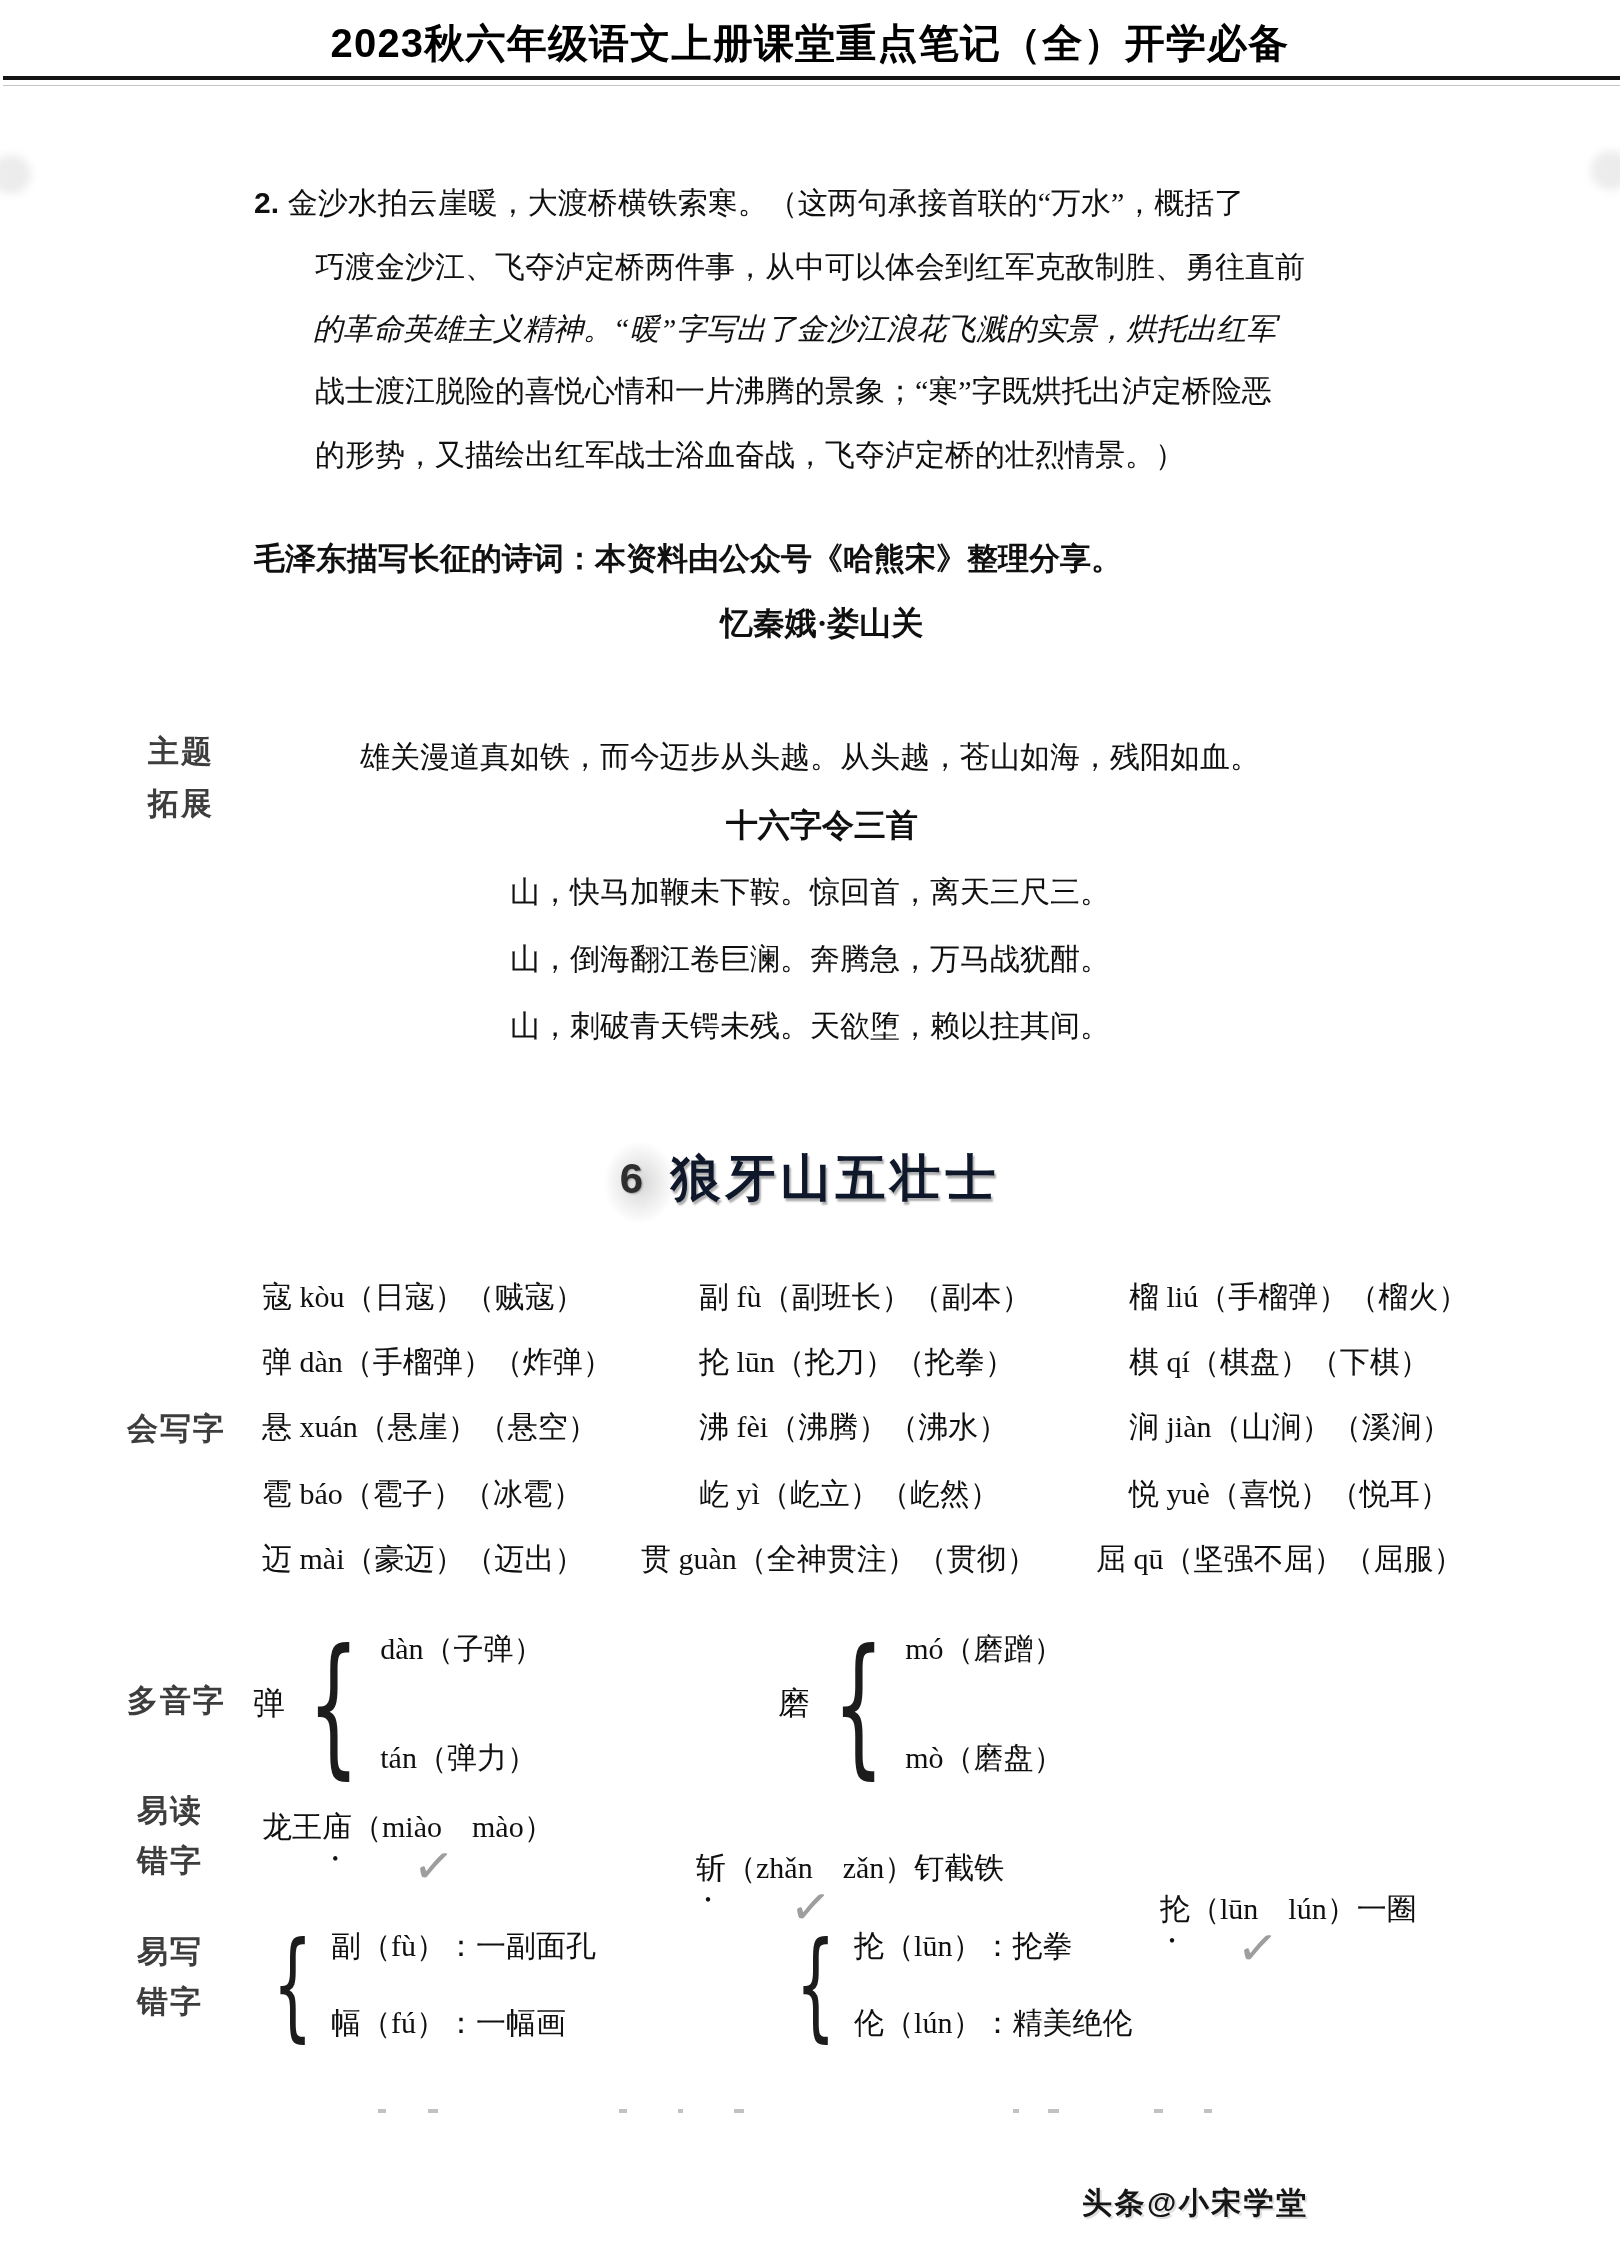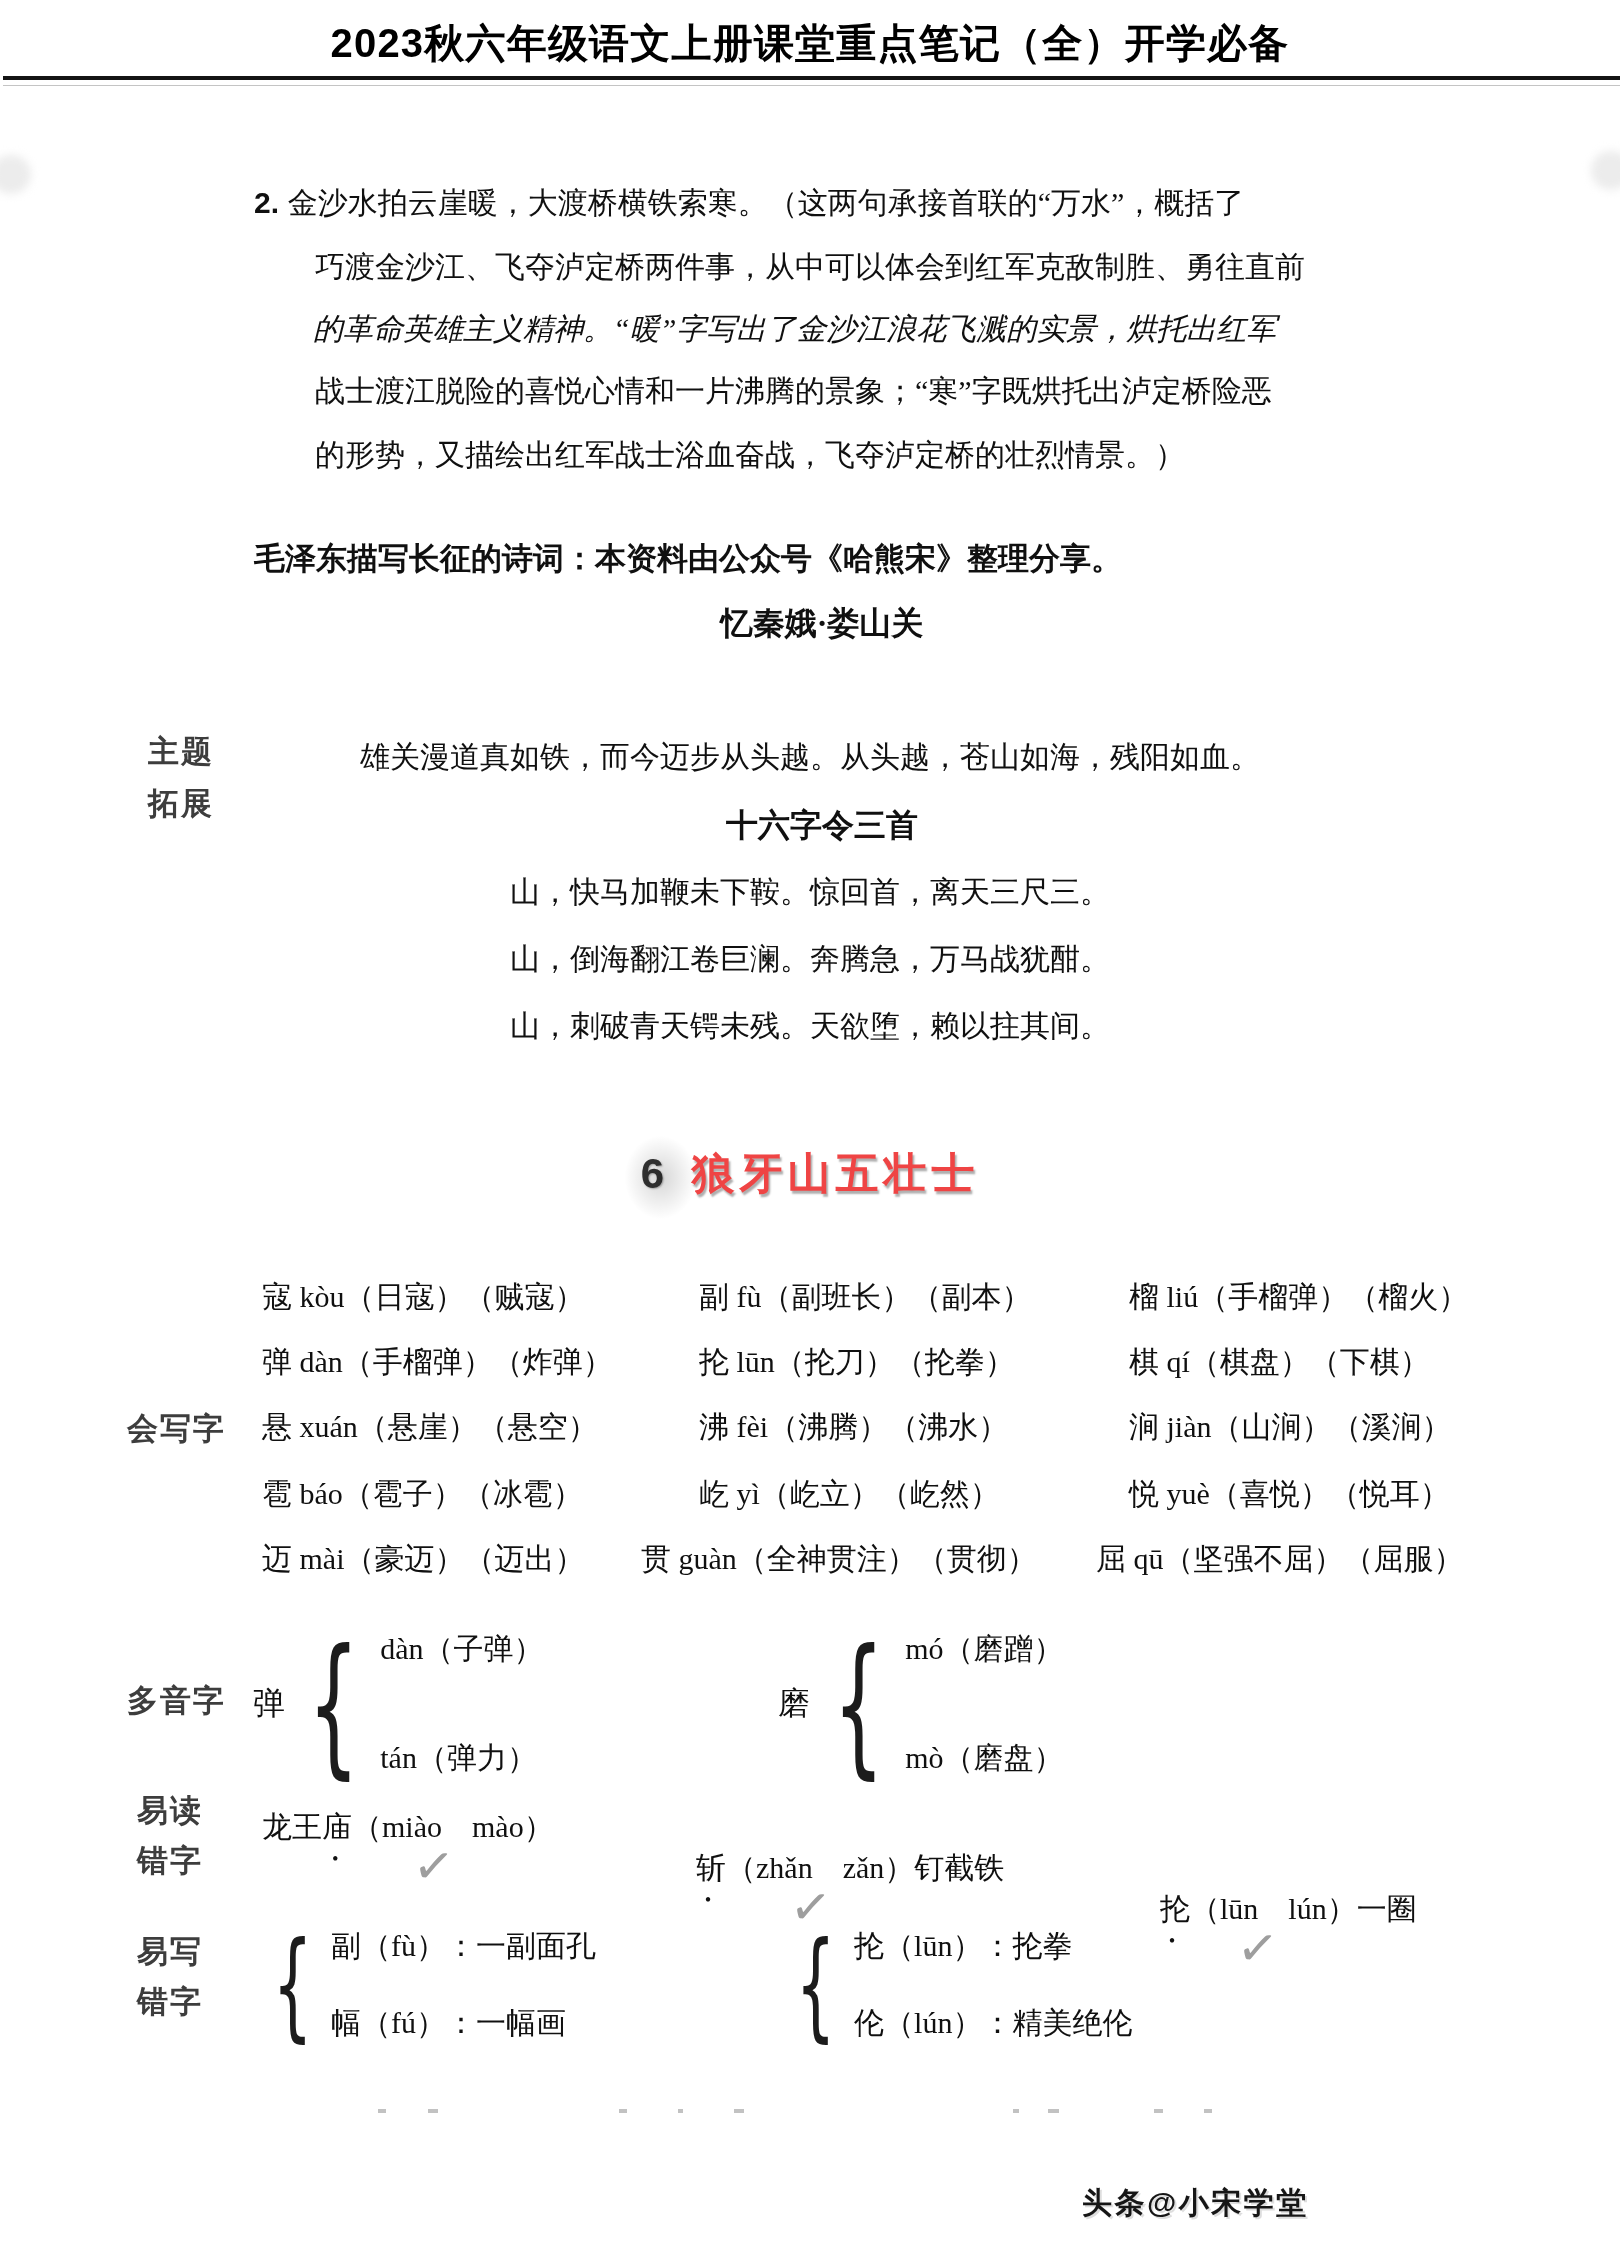--- a/index.html
+++ b/index.html
@@ -62,21 +62,21 @@
     font-size:42px;font-weight:800;color:#333;
     text-shadow:1.2px 1.2px 1.9px rgba(0,0,0,.3);
   }
   .lesson-num::before{
     content:'';
     position:absolute;left:-17.5px;top:-16px;
     width:75px;height:87px;
     background:radial-gradient(ellipse at center, rgba(0,0,0,.16), rgba(0,0,0,0) 68%);
   }
   .lesson-title{
-    font-size:43px;font-weight:800;color:#ef4444;
+    font-size:50px;font-weight:800;color:#0f172a;
     letter-spacing:5px;
     text-shadow:1.9px 2.5px 1.9px rgba(0,0,0,.32);
   }
 
   
   .hxz-row{
     left:262px;width:1303px;
     display:grid;
     grid-template-columns:437px 430px 1fr;
     font-size:30px;white-space:nowrap;

